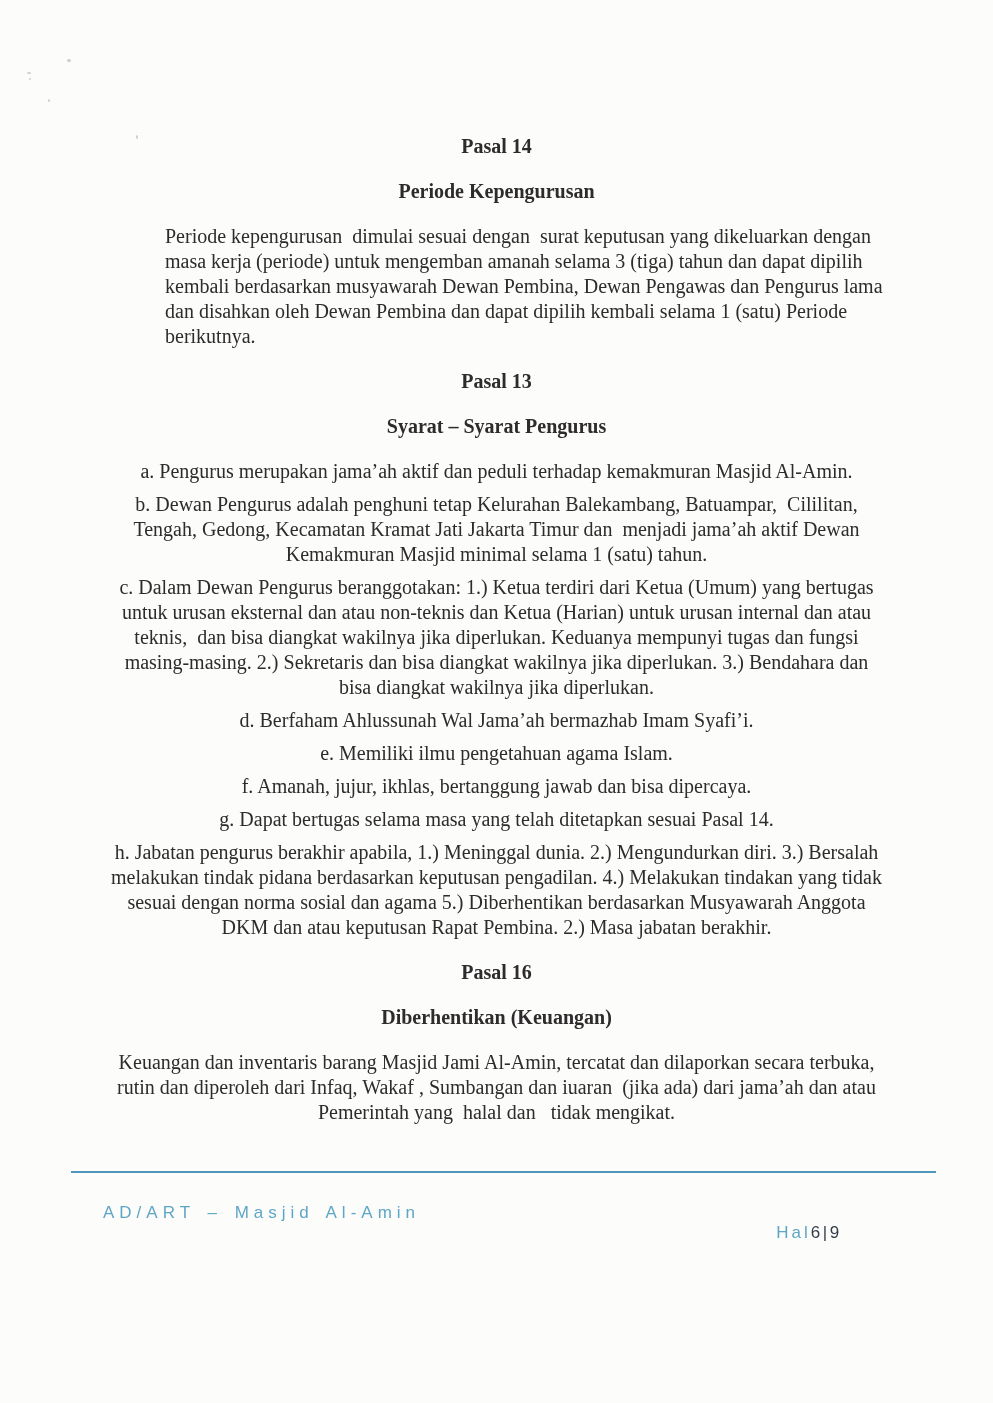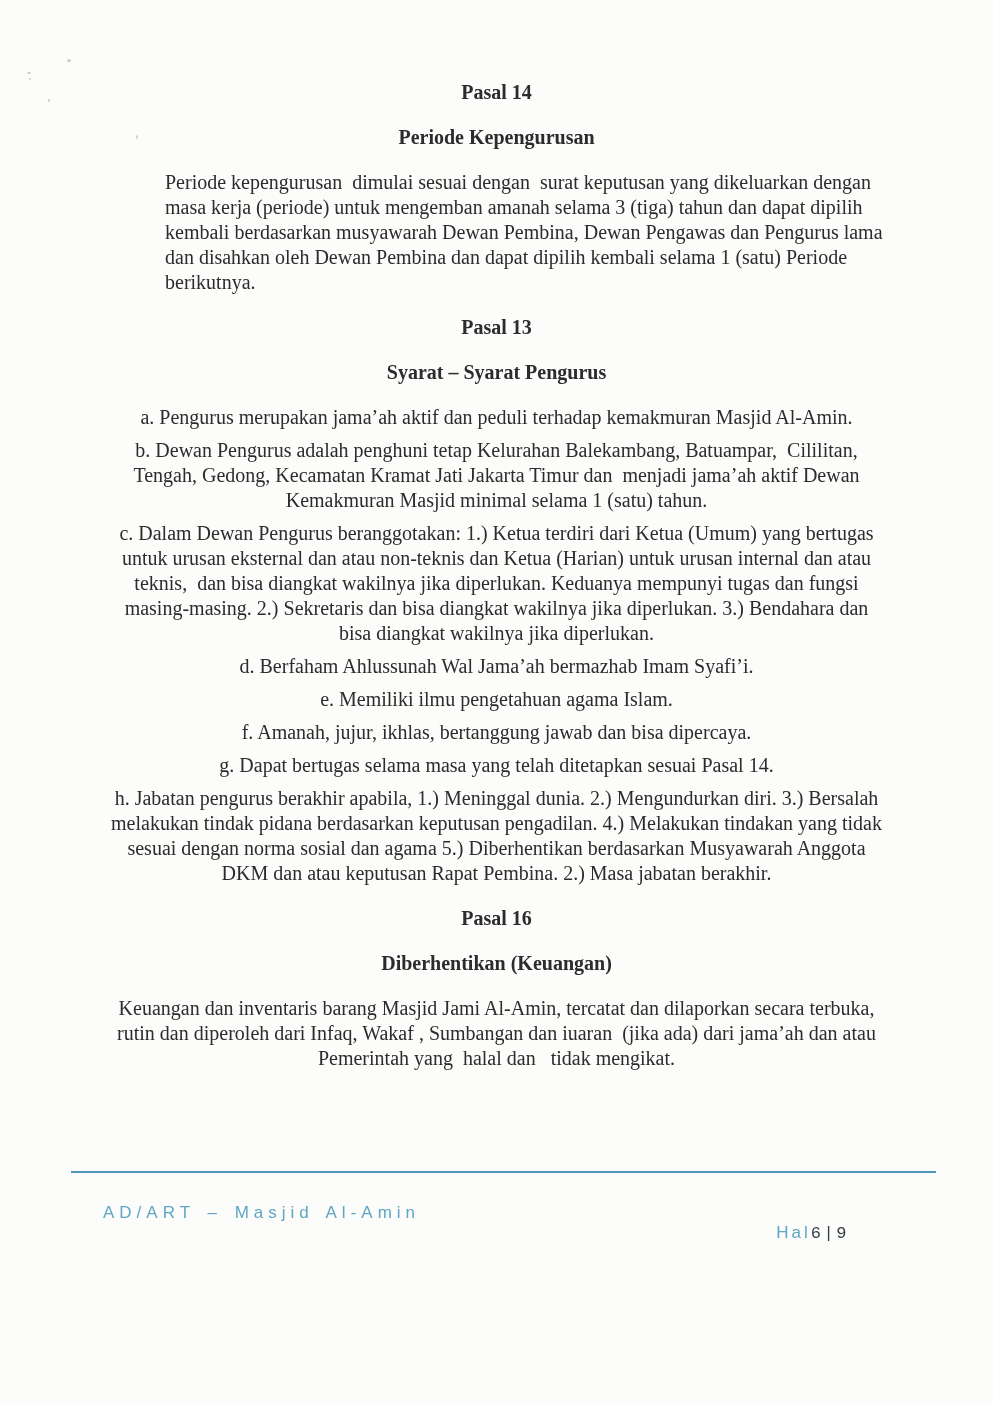--- a/index.html
+++ b/index.html
@@ -13,21 +13,21 @@
   body{background:#e8e8e8;}
   .page{
     position:relative;
     width:993px;height:1403px;
     margin:0 auto;
     background:var(--background);
     overflow:hidden;
     font-family:"Liberation Serif", serif;
     color:var(--text_color);
   }
-  .doc{padding-top:60px;}
+  .doc{padding-top:114px;}
   .block{font-size:20px;line-height:25px;}
   .heading{
     font-weight:bold;
     text-align:center;
     margin:20px auto;
     width:860px;
   }
   .paragraph-left{
     width:722px;
     margin:0 0 12px 165px;
@@ -65,21 +65,20 @@
     left:748px;top:0;
     white-space:pre;
   }
   .hal{
     color:var(--accent_blue);
     letter-spacing:3px;
   }
   .num{
     color:var(--page_number_dark);
     letter-spacing:2.5px;
-    font-family:Liberation Mono, monospace;
   }
   .speck{
     position:absolute;
     background:#979590;
     opacity:.45;
     border-radius:50%;
   }
 </style>
 </head>
 <body>

